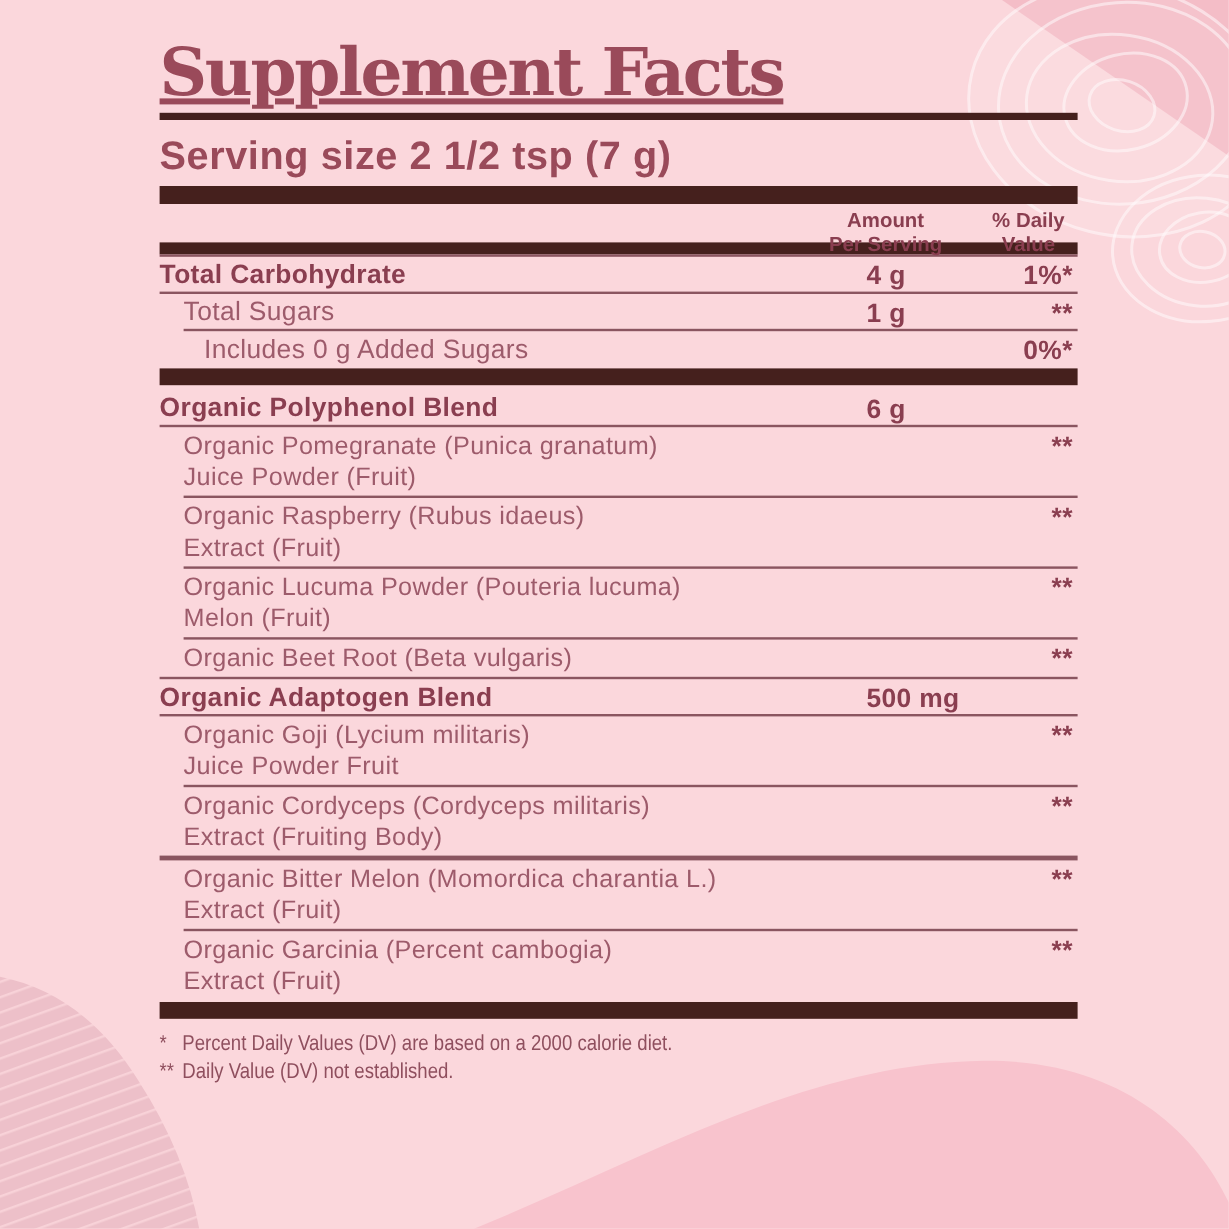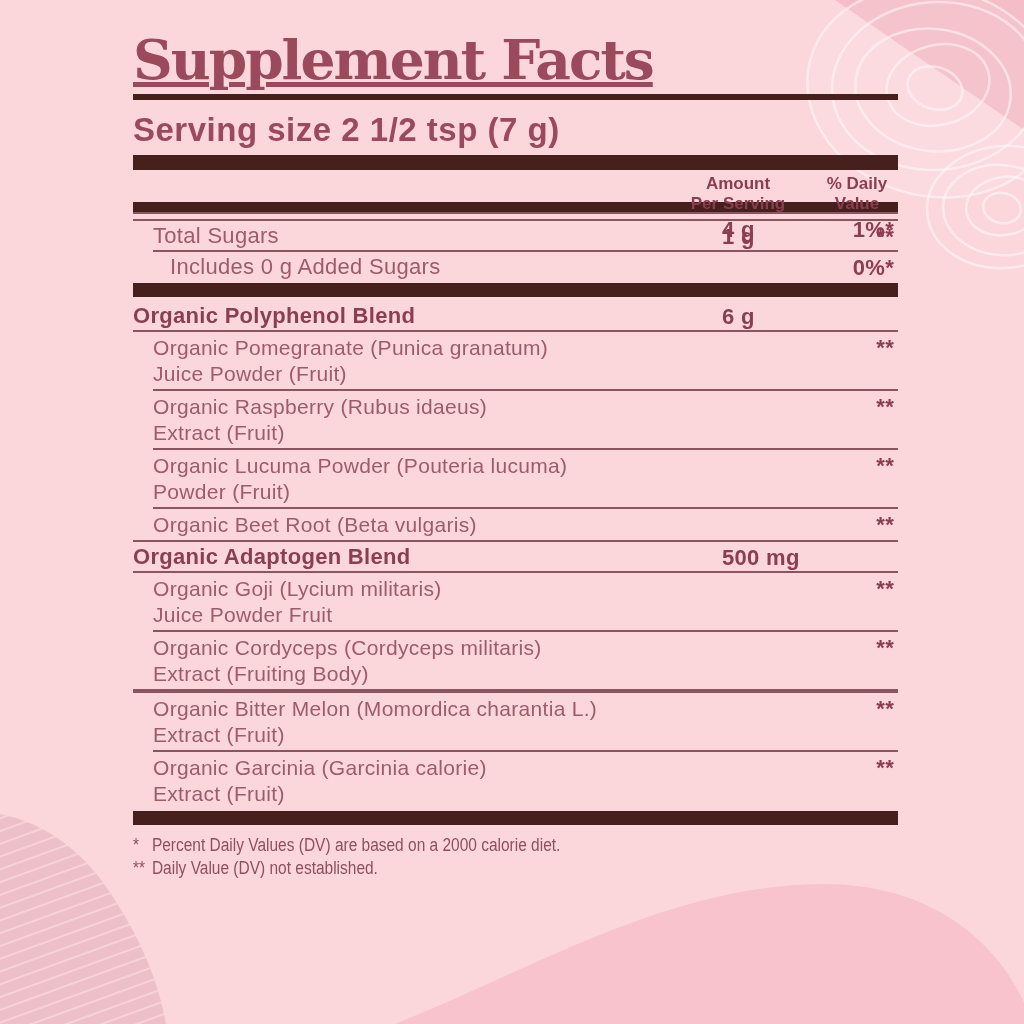--- a/index.html
+++ b/index.html
@@ -142,20 +142,23 @@
 Per Serving</div>
     <div class="hdr dv">% Daily
 Value</div>
   </div>
 
   <div class="bar thin"></div>
 
   <div id="facts-rows">
       <div class="rule"></div>
       <div class="frow bold">
+        <div class="flabel ind0">
+          <div class="l1">Total Carbohydrate</div>
+        </div>
         <div class="famount">4 g</div>
         <div class="fdv">1%*</div>
       </div>
       <div class="rule"></div>
       <div class="frow">
         <div class="flabel ind1">
           <div class="l1">Total Sugars</div>
         </div>
         <div class="famount">1 g</div>
         <div class="fdv">**</div>
@@ -187,21 +190,21 @@
         <div class="flabel ind1">
           <div class="l1">Organic Raspberry (Rubus idaeus)</div>
           <div class="l2">Extract (Fruit)</div>
         </div>
         <div class="fdv">**</div>
       </div>
       <div class="rule indent"></div>
       <div class="frow two">
         <div class="flabel ind1">
           <div class="l1">Organic Lucuma Powder (Pouteria lucuma)</div>
-          <div class="l2">Powder (Fruit)</div>
+          <div class="l2">Melon (Fruit)</div>
         </div>
         <div class="fdv">**</div>
       </div>
       <div class="rule indent"></div>
       <div class="frow two">
         <div class="flabel ind1">
           <div class="l1">Organic Beet Root (Beta vulgaris)</div>
         </div>
         <div class="fdv">**</div>
       </div>
@@ -233,21 +236,21 @@
       <div class="frow two">
         <div class="flabel ind1">
           <div class="l1">Organic Bitter Melon (Momordica charantia L.)</div>
           <div class="l2">Extract (Fruit)</div>
         </div>
         <div class="fdv">**</div>
       </div>
       <div class="rule indent"></div>
       <div class="frow two">
         <div class="flabel ind1">
-          <div class="l1">Organic Garcinia (Garcinia calorie)</div>
+          <div class="l1">Organic Garcinia (Percent cambogia)</div>
           <div class="l2">Extract (Fruit)</div>
         </div>
         <div class="fdv">**</div>
       </div>
       <div class="bar bottom"></div>
     </div>
 
   <div class="footnotes">
     <div class="fn">
       <span class="fn-marker">*</span>

